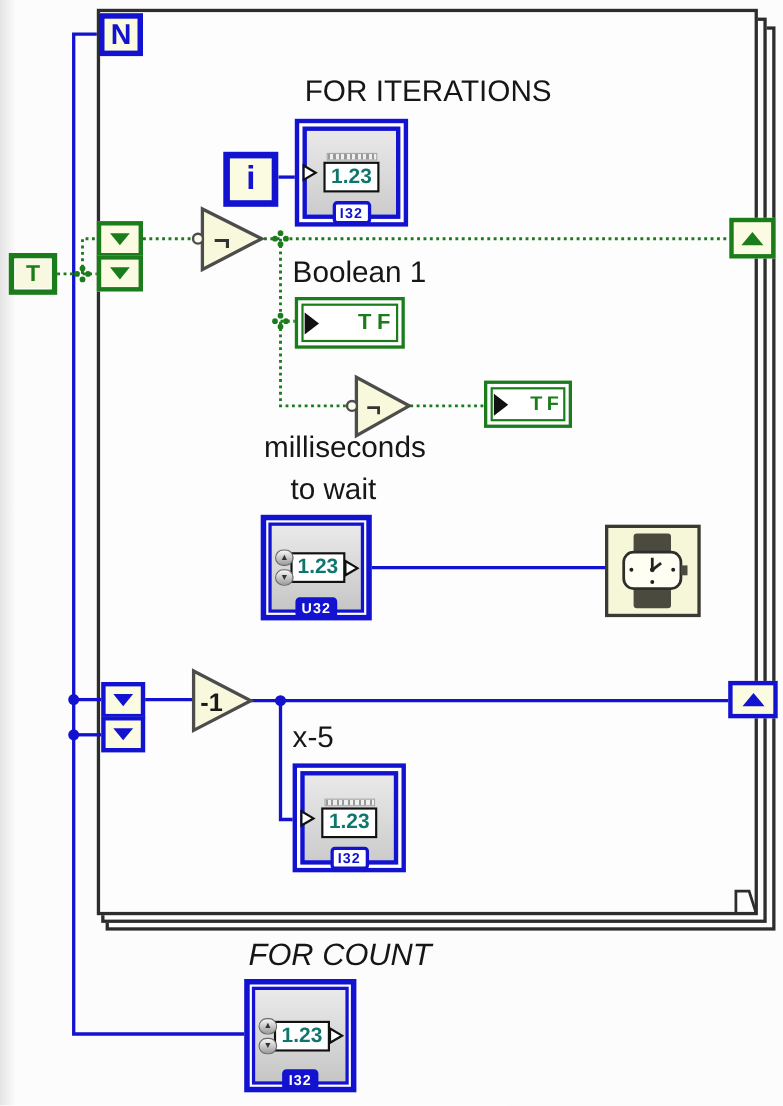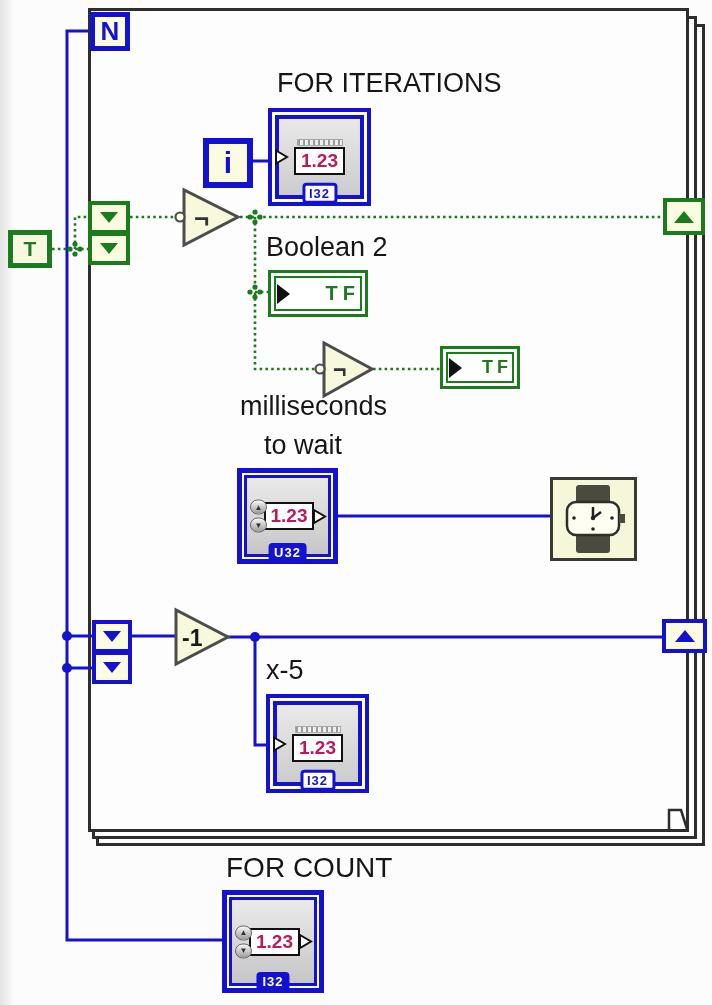--- a/index.html
+++ b/index.html
@@ -48,21 +48,21 @@
   .tf-text { color:#1a7c1a; font-weight:bold; font-size:20px; letter-spacing:5px;
              flex:1; text-align:right; padding-left:3px; }
 
   
   .numind { position:absolute; border:4px solid #1212d0; background:#ffffff; padding:3px; }
   .num-inner { position:relative; width:100%; height:100%; border:4px solid #1212d0;
                background:linear-gradient(#e9e9e9,#cccccc);
                display:flex; flex-direction:column; align-items:center; justify-content:center; }
   .stripes { width:46px; height:7px; border:1px solid #a8a8a8;
              background:repeating-linear-gradient(90deg,#9a9a9a 0 2px,#efefef 2px 5px); margin-bottom:1px; }
-  .valuebox { background:#ffffff; border:2px solid #111; color:#be185d; font-weight:bold;
+  .valuebox { background:#ffffff; border:2px solid #111; color:#0f766e; font-weight:bold;
               font-size:19px; line-height:24px; padding:0 5px; }
   .dtype { position:absolute; left:50%; bottom:0; transform:translate(-50%,42%);
            font-size:13px; font-weight:bold; letter-spacing:1px; line-height:15px;
            padding:0 4px; border-radius:4px; }
   .dtype.ind { background:#ffffff; border:3px solid #1212d0; color:#1212d0; }
   .dtype.ctl { background:#1212d0; border:2px solid #1212d0; color:#ffffff; }
   .io-arrow { position:absolute; top:50%; transform:translateY(-50%); }
   .io-arrow.in { left:-5px; }
 
   
@@ -202,21 +202,21 @@
     <div class="num-inner">
       <svg class="io-arrow in" width="15" height="17">
         <polygon points="2,2 13,8.5 2,15" fill="#fff" stroke="#111" stroke-width="2"></polygon>
       </svg>
       <div class="stripes"></div>
       <div class="valuebox">1.23</div>
       <div class="dtype ind">I32</div>
     </div>
   </div>
 
-  <div class="lbl" style="left:266px; top:232px;">Boolean 2</div>
+  <div class="lbl" style="left:266px; top:232px;">Boolean 1</div>
   <div class="tf" style="left:268px; top:270px; width:100px; height:47px;">
     <div class="tf-inner">
       <span class="tf-arrow"></span>
       <span class="tf-text">TF</span>
     </div>
   </div>
 
   <div class="tf" style="left:440px; top:346px; width:80px; height:43px;">
     <div class="tf-inner">
       <span class="tf-arrow"></span>
@@ -261,21 +261,21 @@
     <div class="num-inner">
       <svg class="io-arrow in" width="15" height="17">
         <polygon points="2,2 13,8.5 2,15" fill="#fff" stroke="#111" stroke-width="2"></polygon>
       </svg>
       <div class="stripes"></div>
       <div class="valuebox">1.23</div>
       <div class="dtype ind">I32</div>
     </div>
   </div>
 
-  <div class="lbl" style="left:226px; top:852px; font-size:28px;">FOR COUNT</div>
+  <div class="lbl" style="left:226px; top:852px; font-size:28px;font-style:italic;">FOR COUNT</div>
   <div class="numctl" style="left:222px; top:890px; width:102px; height:103px;">
     <div class="ctl-inner">
       <div class="spinner">
         <div class="spin-btn">▲</div>
         <div class="spin-btn">▼</div>
       </div>
       <div class="ctl-val">
         <div class="valuebox">1.23</div>
         <svg width="14" height="17" style="margin-left:-1px;">
           <polygon points="1,2 12,8.5 1,15" fill="#fff" stroke="#111" stroke-width="2"></polygon>

